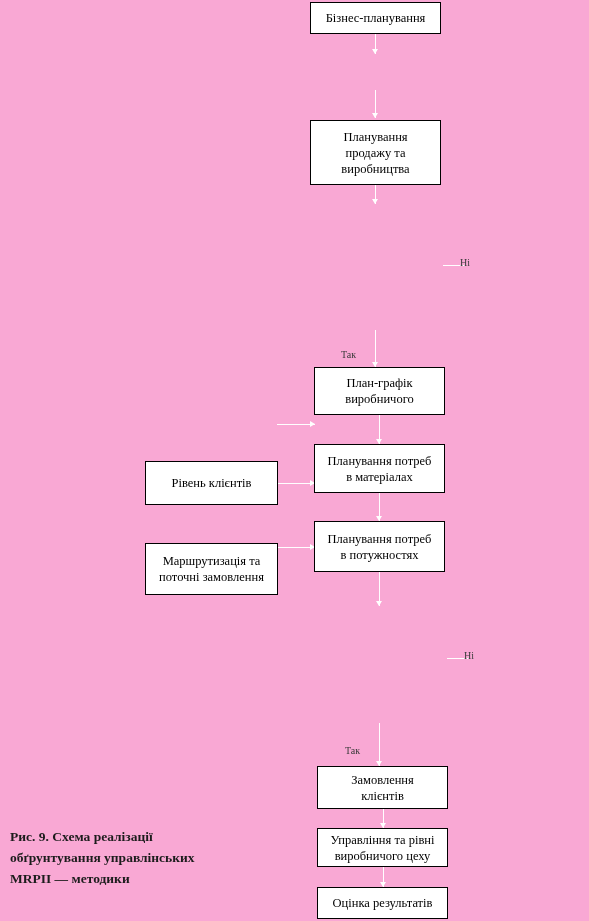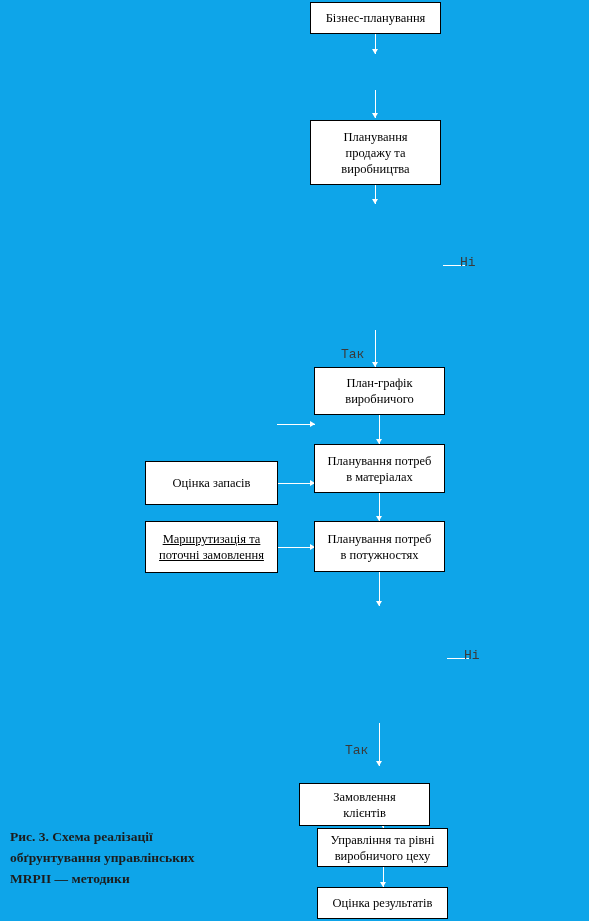--- a/index.html
+++ b/index.html
@@ -4,21 +4,21 @@
 <style>
   html, body {
     margin: 0;
     padding: 0;
     background: #000000;
   }
   #page {
     position: relative;
     width: 589px;
     height: 921px;
-    background: #0ea5e9;
+    background: #f9a8d4;
     overflow: hidden;
     font-family: "Liberation Serif", serif;
   }
   .box {
     position: absolute;
     background: #ffffff;
     border: 1px solid #000000;
     box-sizing: border-box;
     display: flex;
     align-items: center;
@@ -70,22 +70,22 @@
     border-top: 5px solid #ffffff;
   }
   .arrow-right {
     border-top: 3px solid transparent;
     border-bottom: 3px solid transparent;
     border-left: 5px solid #ffffff;
   }
   .edge-label {
     position: absolute;
     color: #3a3a3a;
-    font-family: Liberation Mono, monospace;
-    font-size: 13px;
+    font-family: Liberation Serif, serif;
+    font-size: 10px;
     line-height: 13px;
   }
   .caption {
     position: absolute;
     color: #1c1c1c;
     font-family: "Liberation Serif", serif;
     font-size: 13.5px;
     line-height: 21px;
     white-space: pre-line;
     font-weight: bold;
@@ -157,47 +157,47 @@
 виробничого</span>
   </div>
 
 
   <div class="box" style="left:314px; top:444px; width:131px; height:49px;">
     <span class="txt">Планування  потреб
 в матеріалах</span>
   </div>
 
   <div class="box" style="left:145px; top:461px; width:133px; height:44px;">
-    <span class="txt">Оцінка запасів</span>
-  </div>
-
-  <div class="box" style="left:145px; top:521px; width:133px; height:52px;text-decoration:underline;">
+    <span class="txt">Рівень клієнтів</span>
+  </div>
+
+  <div class="box" style="left:145px; top:543px; width:133px; height:52px;">
     <span class="txt">Маршрутизація та
 поточні замовлення</span>
   </div>
 
   <div class="box" style="left:314px; top:521px; width:131px; height:51px;">
     <span class="txt">Планування  потреб
 в потужностях</span>
   </div>
 
   <div class="edge-label" style="left:464px; top:649px;">Ні</div>
   <div class="edge-label" style="left:345px; top:744px;">Так</div>
 
-  <div class="box" style="left:299px; top:766px; width:131px; height:43px;margin-top:17px;">
+  <div class="box" style="left:317px; top:766px; width:131px; height:43px;">
     <span class="txt">Замовлення
 клієнтів</span>
   </div>
 
   <div class="box" style="left:317px; top:887px; width:131px; height:32px;">
     <span class="txt">Оцінка результатів</span>
   </div>
 
   <div class="box" style="left:317px; top:828px; width:131px; height:39px;">
     <span class="txt">Управління та рівні
 виробничого цеху</span>
   </div>
 
-  <div class="caption" style="left:10px; top:826px; width:230px;">Рис. 3. Схема реалізації
+  <div class="caption" style="left:10px; top:826px; width:230px;">Рис. 9. Схема реалізації
 обґрунтування управлінських
 MRPII — методики</div>
 
 </div>
 
 </body></html>

